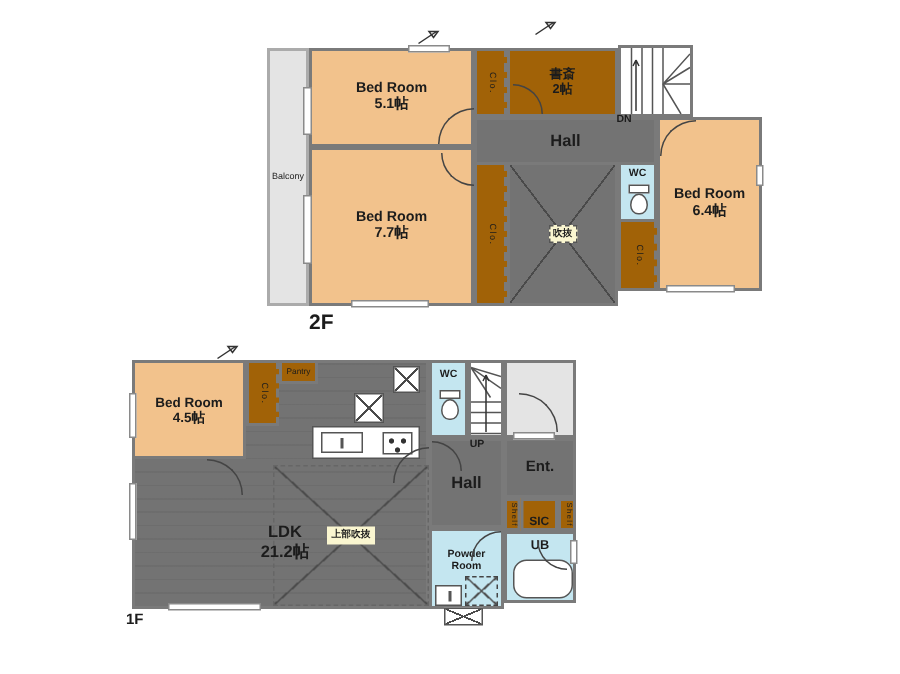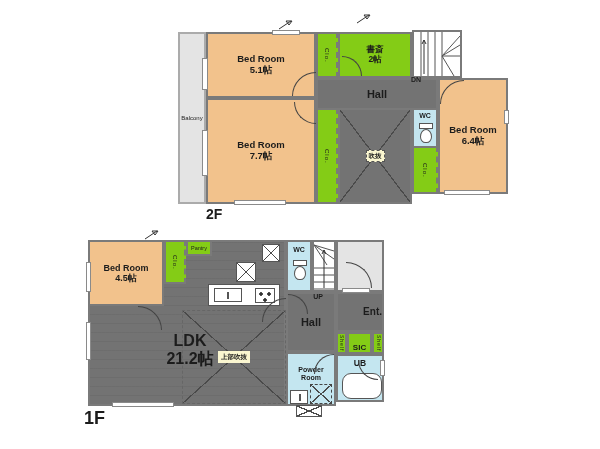--- a/index.html
+++ b/index.html
@@ -3,21 +3,21 @@
 <meta charset="utf-8">
 <style>
   html,body{margin:0;padding:0;background:#ffffff;}
   .plan{position:relative;width:600px;height:449px;background:#fff;
         font-family:"Liberation Sans",sans-serif;color:#1c1c1c;overflow:hidden;}
   .abs{position:absolute;box-sizing:border-box;}
   .room{position:absolute;box-sizing:border-box;border:2px solid #7a7a7a;}
   .c-bed{background:#F2C28C;}
   .c-liv{background:#737373;}
   .c-wat{background:#C4E6F0;}
-  .c-sto{background:#84cc16;}
+  .c-sto{background:#a16207;}
   .c-out{background:#E4E4E4;border:2px solid #ABABAB;}
   .c-stair{background:#FFFFFF;}
   .cc{display:flex;flex-direction:column;align-items:center;justify-content:center;
       width:100%;height:100%;text-align:center;line-height:1.15;}
   .b{font-weight:bold;}
   .vtext{writing-mode:vertical-rl;letter-spacing:1px;}
   .win{position:absolute;box-sizing:border-box;background:#fff;border:1px solid #8a8a8a;z-index:5;}
   .arc{position:absolute;box-sizing:border-box;z-index:4;}
   .xfill{background-image:
     linear-gradient(to top right, transparent calc(50% - 0.6px), #4a4a4a calc(50% - 0.6px), #4a4a4a calc(50% + 0.6px), transparent calc(50% + 0.6px)),
@@ -176,21 +176,21 @@
 
     <div class="abs xfill" style="left:236px;top:262px;width:20px;height:20px;background-color:#fff;border:1px solid #555;"></div>
     <div class="abs xfill" style="left:262px;top:244px;width:18px;height:18px;background-color:#fff;border:1px solid #555;"></div>
 
     <div class="abs xfill" style="left:182px;top:310px;width:104px;height:94px;border:1.5px dashed #666;">
       <div class="cc">
           <span class="dashedbox" style="border-style:solid;border-color:transparent;">上部吹抜</span>
         </div>
     </div>
 
-    <div class="lbl b" style="left:150px;top:332px;width:80px;font-size:16px;">
+    <div class="lbl b" style="left:150px;top:349px;width:80px;font-size:11px;">
       <div><span>LDK</span></div>
       <div><span>21.2帖</span></div>
     </div>
 
     <div class="room c-wat" style="left:286px;top:240px;width:26px;height:52px;">
       <div class="cc" style="justify-content:flex-start;padding-top:4px;font-size:7px;font-weight:bold;">
         <span>WC</span>
       </div>
       <span class="toilet" style="left:4px;top:18px;"></span>
     </div>
@@ -206,21 +206,21 @@
     <div class="room c-liv" style="left:286px;top:292px;width:50px;height:60px;">
       <div class="cc b" style="font-size:11px;">
           <span>Hall</span>
         </div>
     </div>
     <div class="lbl b" style="left:304px;top:293px;width:28px;font-size:7px;z-index:6;">UP</div>
 
     <div class="room c-out" style="left:336px;top:240px;width:48px;height:52px;border-color:#7a7a7a;"></div>
 
     <div class="room c-liv" style="left:336px;top:292px;width:48px;height:40px;">
-      <div class="cc b" style="font-size:10px;align-items:flex-end;">
+      <div class="cc b" style="font-size:10px;">
           <span>Ent.</span>
         </div>
     </div>
 
     <div class="room c-sto" style="left:336px;top:332px;width:11px;height:22px;">
       <div class="cc">
           <span class="vtext" style="font-size:5px;">Shelf</span>
         </div>
     </div>
     <div class="room c-sto" style="left:347px;top:332px;width:25px;height:22px;">
@@ -263,16 +263,16 @@
     <div class="arc" style="left:288px;top:294px;width:20px;height:20px;border-top:1px solid #444;border-right:1px solid #444;border-top-right-radius:100%;"></div>
     <div class="arc" style="left:314px;top:354px;width:20px;height:20px;border-top:1px solid #444;border-left:1px solid #444;border-top-left-radius:100%;"></div>
     <div class="arc" style="left:358px;top:360px;width:20px;height:20px;border-bottom:1px solid #444;border-left:1px solid #444;border-bottom-left-radius:100%;"></div>
     <div class="arc" style="left:138px;top:306px;width:24px;height:24px;border-top:1px solid #444;border-right:1px solid #444;border-top-right-radius:100%;"></div>
 
     <svg class="abs" style="left:144px;top:228px;" width="16" height="12" viewBox="0 0 16 12">
       <path d="M1 11 L13 3" stroke="#333" stroke-width="1" fill="none"></path>
         <path d="M8 3 H14 L11 7 Z" fill="none" stroke="#333" stroke-width="1"></path>
     </svg>
 
-    <div class="lbl b" style="left:84px;top:408px;font-size:18px;">1F</div>
+    <div class="lbl b" style="left:84px;top:408px;font-size:10px;">1F</div>
   </div>
 
 </div>
 
 </body></html>

